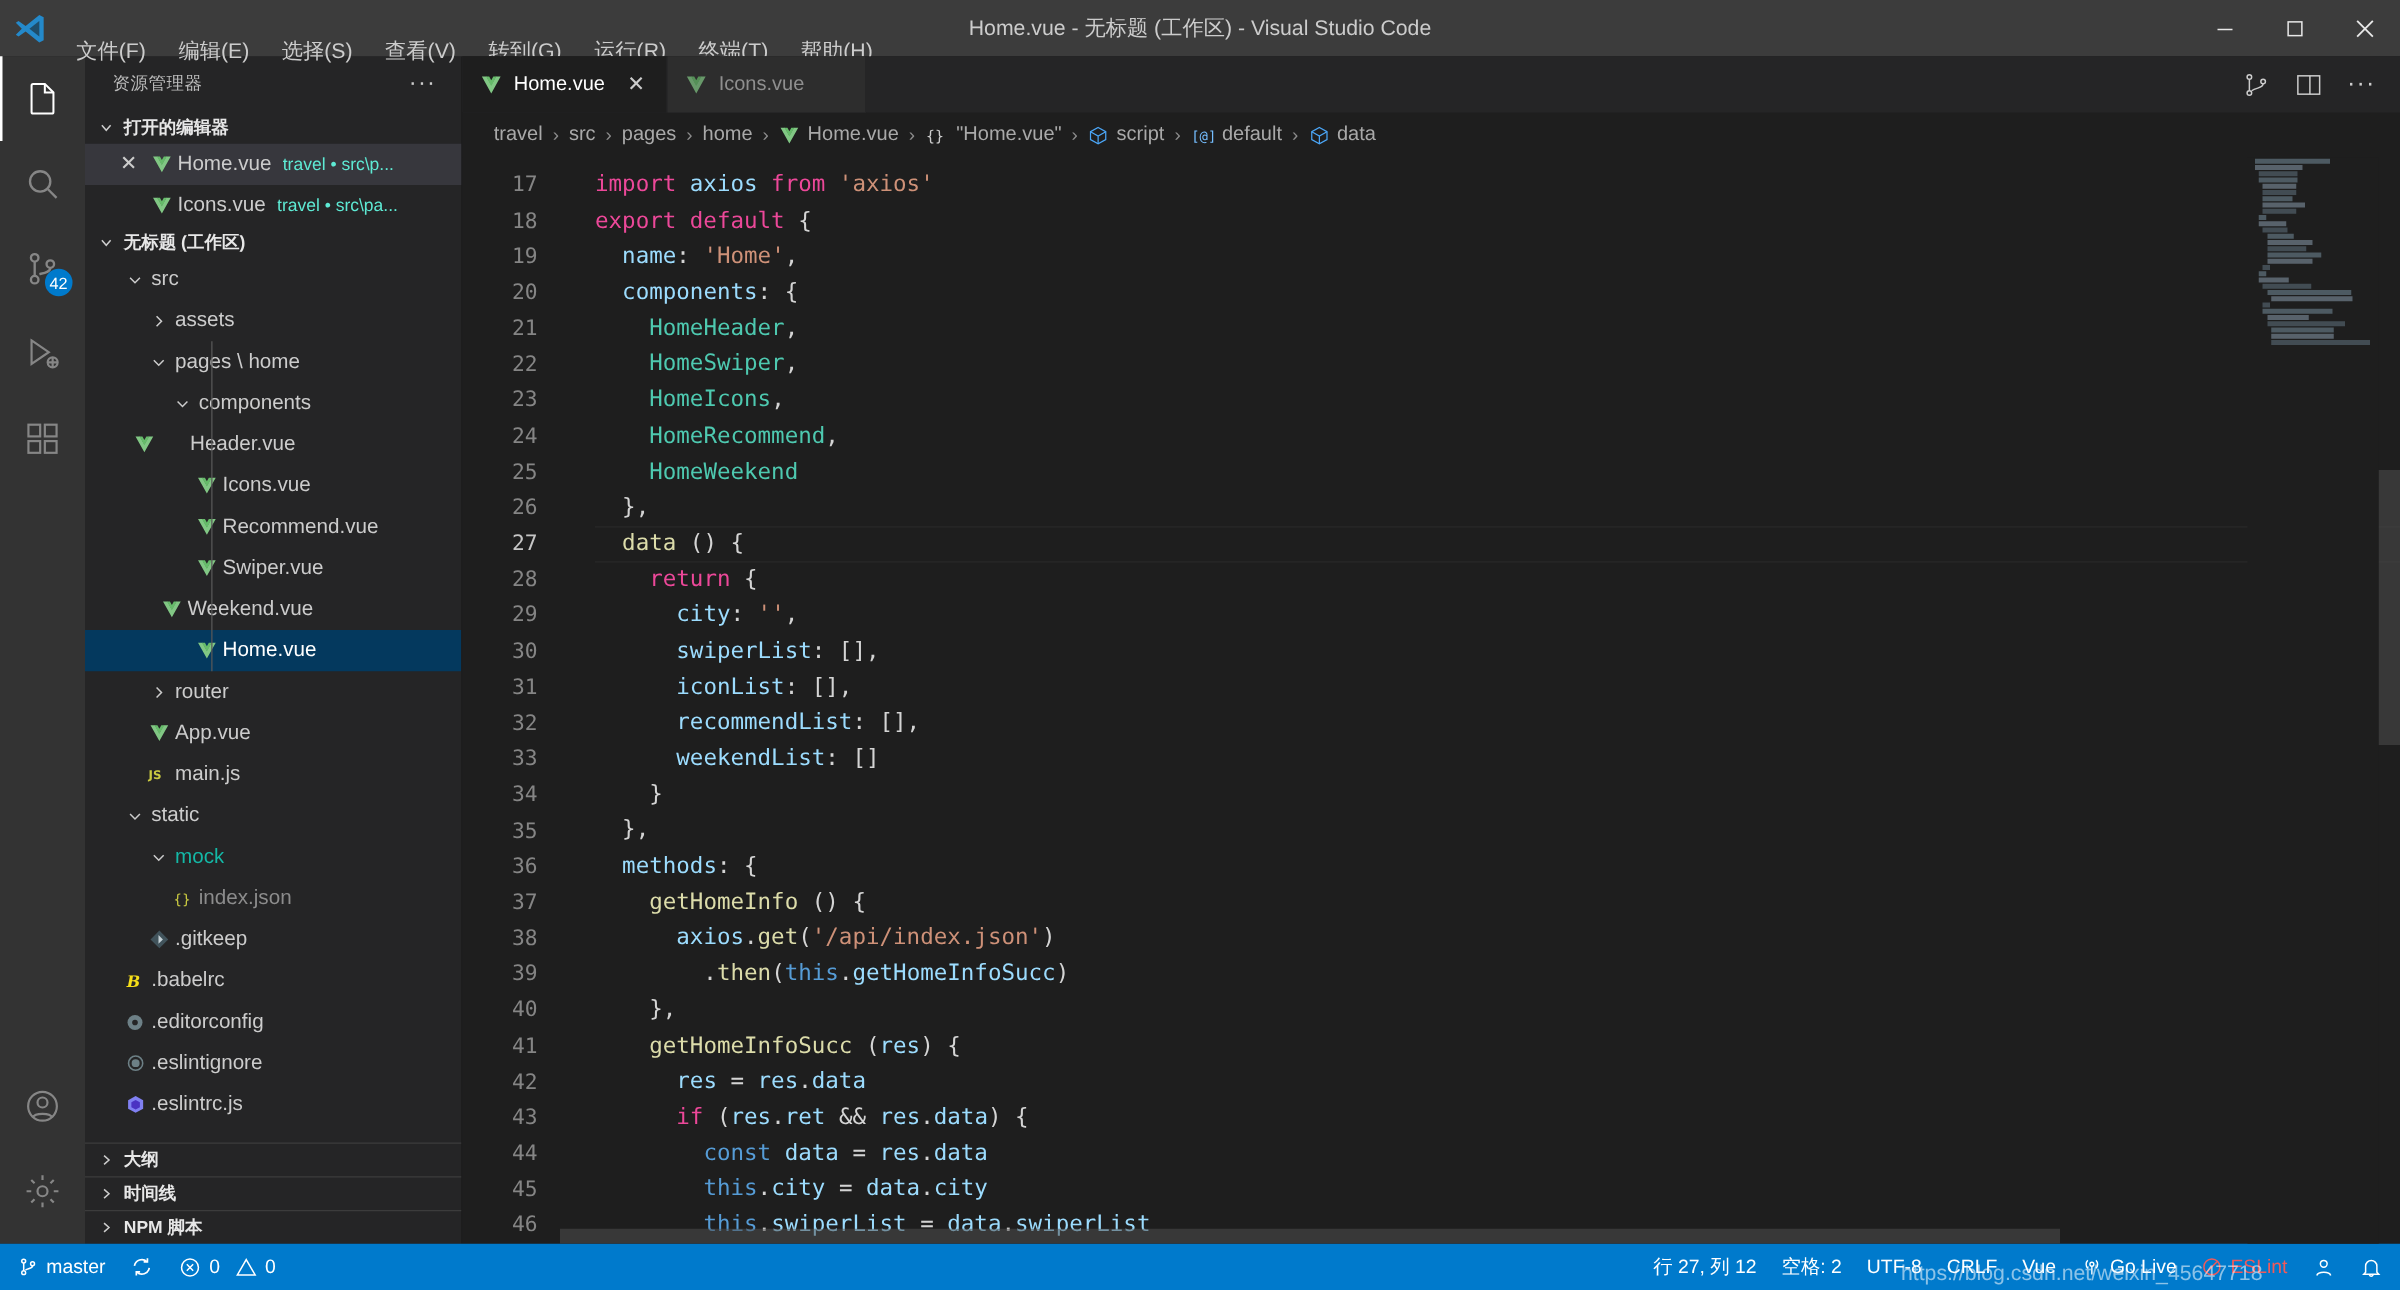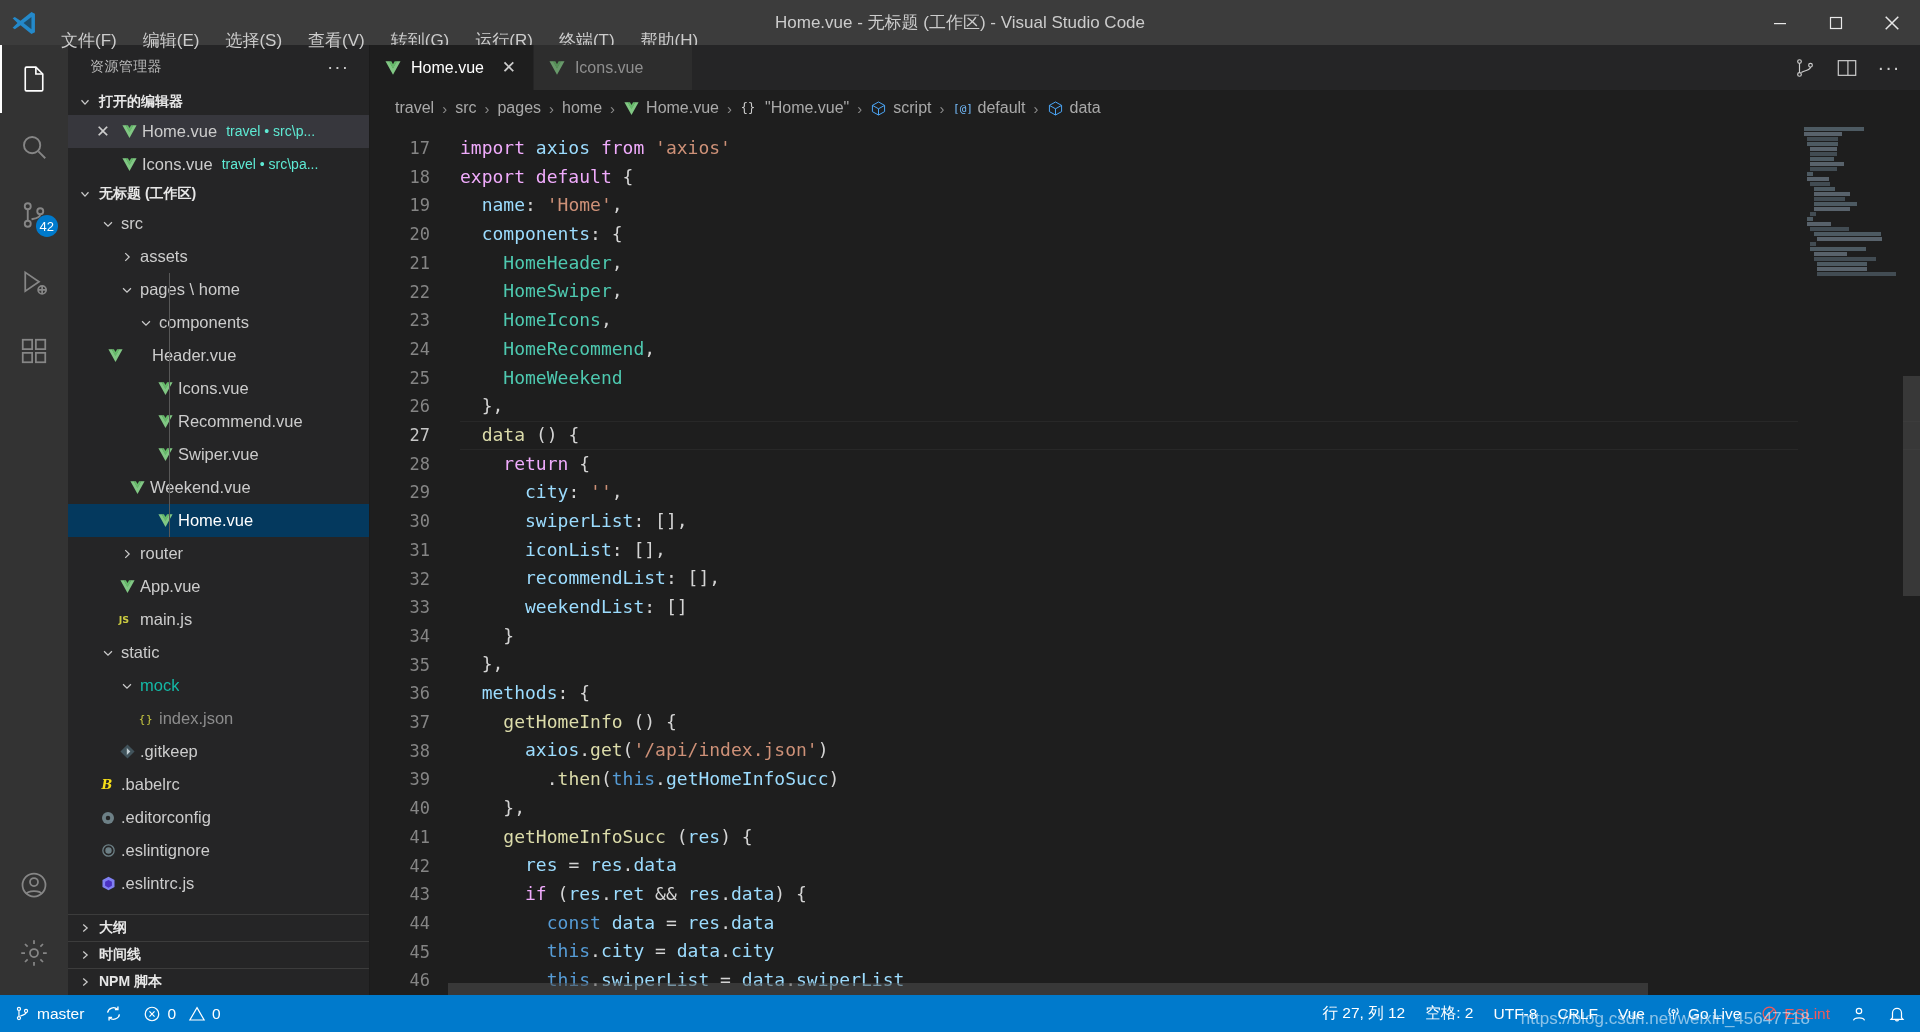--- a/index.html
+++ b/index.html
@@ -107,36 +107,36 @@
   .tab-actions { margin-left: auto; display: flex; align-items: center; gap: 0; padding-right: 10px; }
   .tab-action { width: 42px; height: 45px; display:flex; align-items:center; justify-content:center; color:#cccccc; cursor:pointer; }
 
   .breadcrumb {
     height: 36px; flex: 0 0 36px; display: flex; align-items: center;
     padding-left: 22px; gap: 0; font-size: 16px; color: #a9a9a9; background:#1e1e1e;
   }
   .crumb { display: inline-flex; align-items: center; gap: 6px; padding: 0 3px; cursor: pointer; white-space: nowrap;}
   .crumb-sep { color: #8c8c8c; padding: 0 5px; font-size: 15px; }
 
-  .code-wrap { flex: 1 1 auto; display: flex; min-height: 0; position: relative; overflow: hidden; }
+  .code-wrap { flex: 1 1 auto; display: flex; min-height: 0; position: relative; overflow: hidden; gap: 16px; }
   .gutter {
     width: 78px; flex: 0 0 78px; padding-top: 8px; text-align: right;
     font-family: "DejaVu Sans Mono", monospace; font-size: 17px; color: #858585;
     line-height: 28.7px; user-select: none;
   }
   .gutter .ln.cur { color: #c6c6c6; }
   .code {
     flex: 1 1 auto; padding-top: 8px; padding-left: 12px; position: relative;
     font-family: "DejaVu Sans Mono", monospace; font-size: 18px; line-height: 28.7px;
     white-space: pre; overflow: hidden; color: #d4d4d4;
   }
   .code .line { height: 28.7px; }
   .code .line.cur-line { background: transparent; box-shadow: inset 0 1px 0 0 #282828, inset 0 -1px 0 0 #282828; }
   .tok-kw { color: #569cd6; }
-  .tok-kw2 { color: #f0abfc; }
+  .tok-kw2 { color: #ec4899; }
   .tok-str { color: #ce9178; }
   .tok-prop { color: #9cdcfe; }
   .tok-fn { color: #dcdcaa; }
   .tok-var { color: #9cdcfe; }
   .tok-plain { color: #d4d4d4; }
   .tok-cls { color: #4ec9b0; }
 
   .minimap {
     position: absolute; right: 17px; top: 0; width: 105px; height: 100%;
     background: #1e1e1e; overflow: hidden; pointer-events: none;

